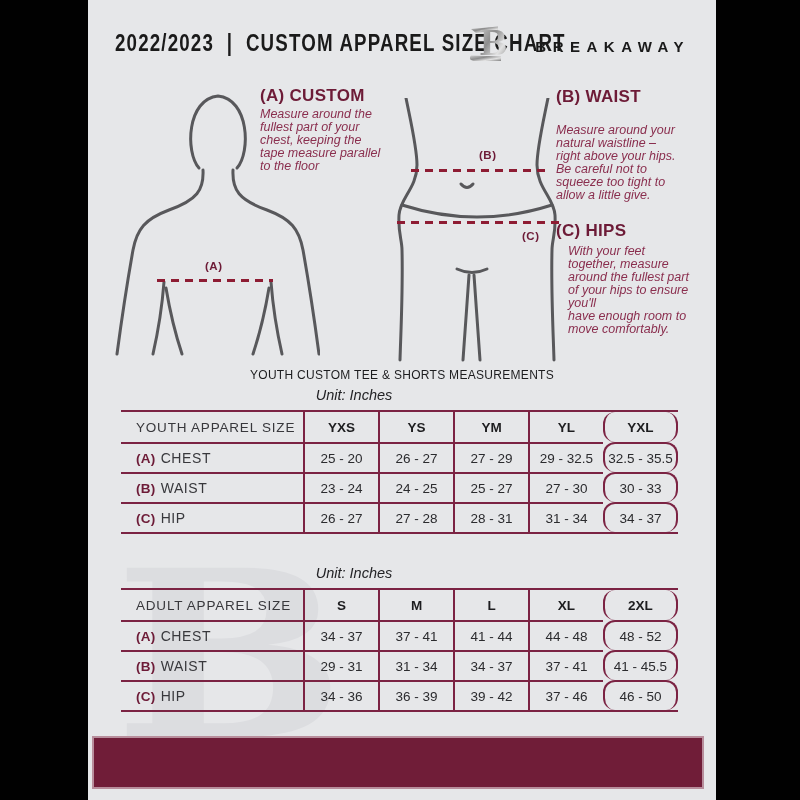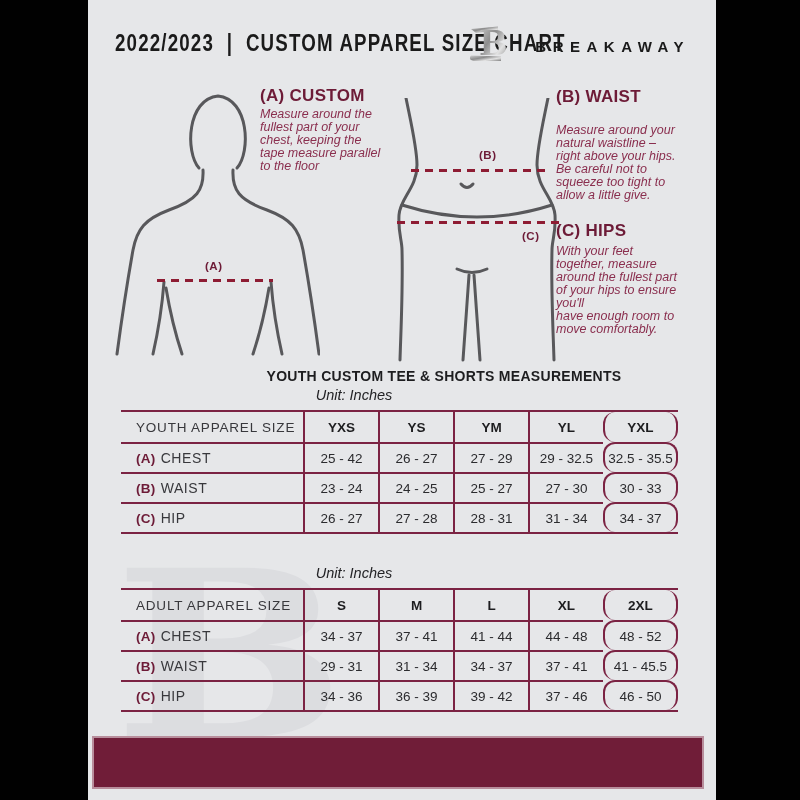--- a/index.html
+++ b/index.html
@@ -23,22 +23,22 @@
   .dash{position:absolute;z-index:1;height:3px;
     background:repeating-linear-gradient(90deg,#8e1c33 0 8px,transparent 8px 14px);}
   .marker{position:absolute;z-index:1;font-weight:bold;font-size:11.5px;color:#6d1b37;letter-spacing:.5px;}
 
   
   .sec-head{position:absolute;z-index:1;font-weight:bold;font-size:17px;color:#6d1b37;letter-spacing:.3px;}
   .sec-body{position:absolute;z-index:1;font-style:italic;font-size:12.5px;line-height:13px;color:#8a2e4e;
     white-space:pre-line;width:160px;}
 
   
-  .tbl-title{position:absolute;z-index:1;left:0;width:712px;text-align:center;font-weight:bold;
-    font-size:14px;letter-spacing:.3px;color:#1d1d1f;}
+  .tbl-title{position:absolute;z-index:1;left:0;width:628px;text-align:center;font-weight:normal;
+    font-size:12px;letter-spacing:.3px;color:#1d1d1f;}
   .tbl-unit{position:absolute;z-index:1;left:0;width:532px;text-align:center;font-style:italic;
     font-size:14.5px;color:#232326;}
 
   
   .sizetable{position:absolute;z-index:1;left:33px;width:557px;display:grid;
     grid-template-columns:182px repeat(5,75px);grid-auto-rows:30px;
     border-top:2px solid #7b2343;border-bottom:2px solid #7b2343;}
   .cell{display:flex;align-items:center;justify-content:center;font-size:13.5px;color:#2b2b2e;}
   .cell.lab{justify-content:flex-start;padding-left:15px;letter-spacing:.8px;color:#38383c;}
   .cell.hed{font-weight:bold;color:#1d1d1f;}
@@ -116,21 +116,21 @@
 
     <div class="sec-head" style="left:468px;top:87px;">(B) WAIST</div>
     <div class="sec-body" style="left:468px;top:116px;margin-top:8px;">Measure around your
 natural waistline –
 right above your hips.
 Be careful not to
 squeeze too tight to
 allow a little give.</div>
 
     <div class="sec-head" style="left:468px;top:221px;">(C) HIPS</div>
-    <div class="sec-body" style="left:468px;top:245px;">With your feet
+    <div class="sec-body" style="left:480px;top:245px;">With your feet
 together, measure
 around the fullest part
 of your hips to ensure
 you'll
 have enough room to
 move comfortably.</div>
 
     <div class="tbl-title" style="top:368px;">YOUTH CUSTOM TEE &amp; SHORTS MEASUREMENTS</div>
     <div class="tbl-unit" style="top:387px;">Unit: Inches</div>
 
@@ -139,21 +139,21 @@
       <div class="cell hed dcol">YXS</div>
       <div class="cell hed dcol">YS</div>
       <div class="cell hed dcol">YM</div>
       <div class="cell hed dcol">YL</div>
       <div class="cell hed dcol dlast">YXL</div>
 
       <div class="cell lab rowline">
           <span class="mk">(A)</span>
           <span class="rowlab">CHEST</span>
         </div>
-      <div class="cell rowline dcol">25 - 42</div>
+      <div class="cell rowline dcol">25 - 20</div>
       <div class="cell rowline dcol">26 - 27</div>
       <div class="cell rowline dcol">27 - 29</div>
       <div class="cell rowline dcol">29 - 32.5</div>
       <div class="cell rowline dcol dlast">32.5 - 35.5</div>
 
       <div class="cell lab rowline">
           <span class="mk">(B)</span>
           <span class="rowlab">WAIST</span>
         </div>
       <div class="cell rowline dcol">23 - 24</div>

